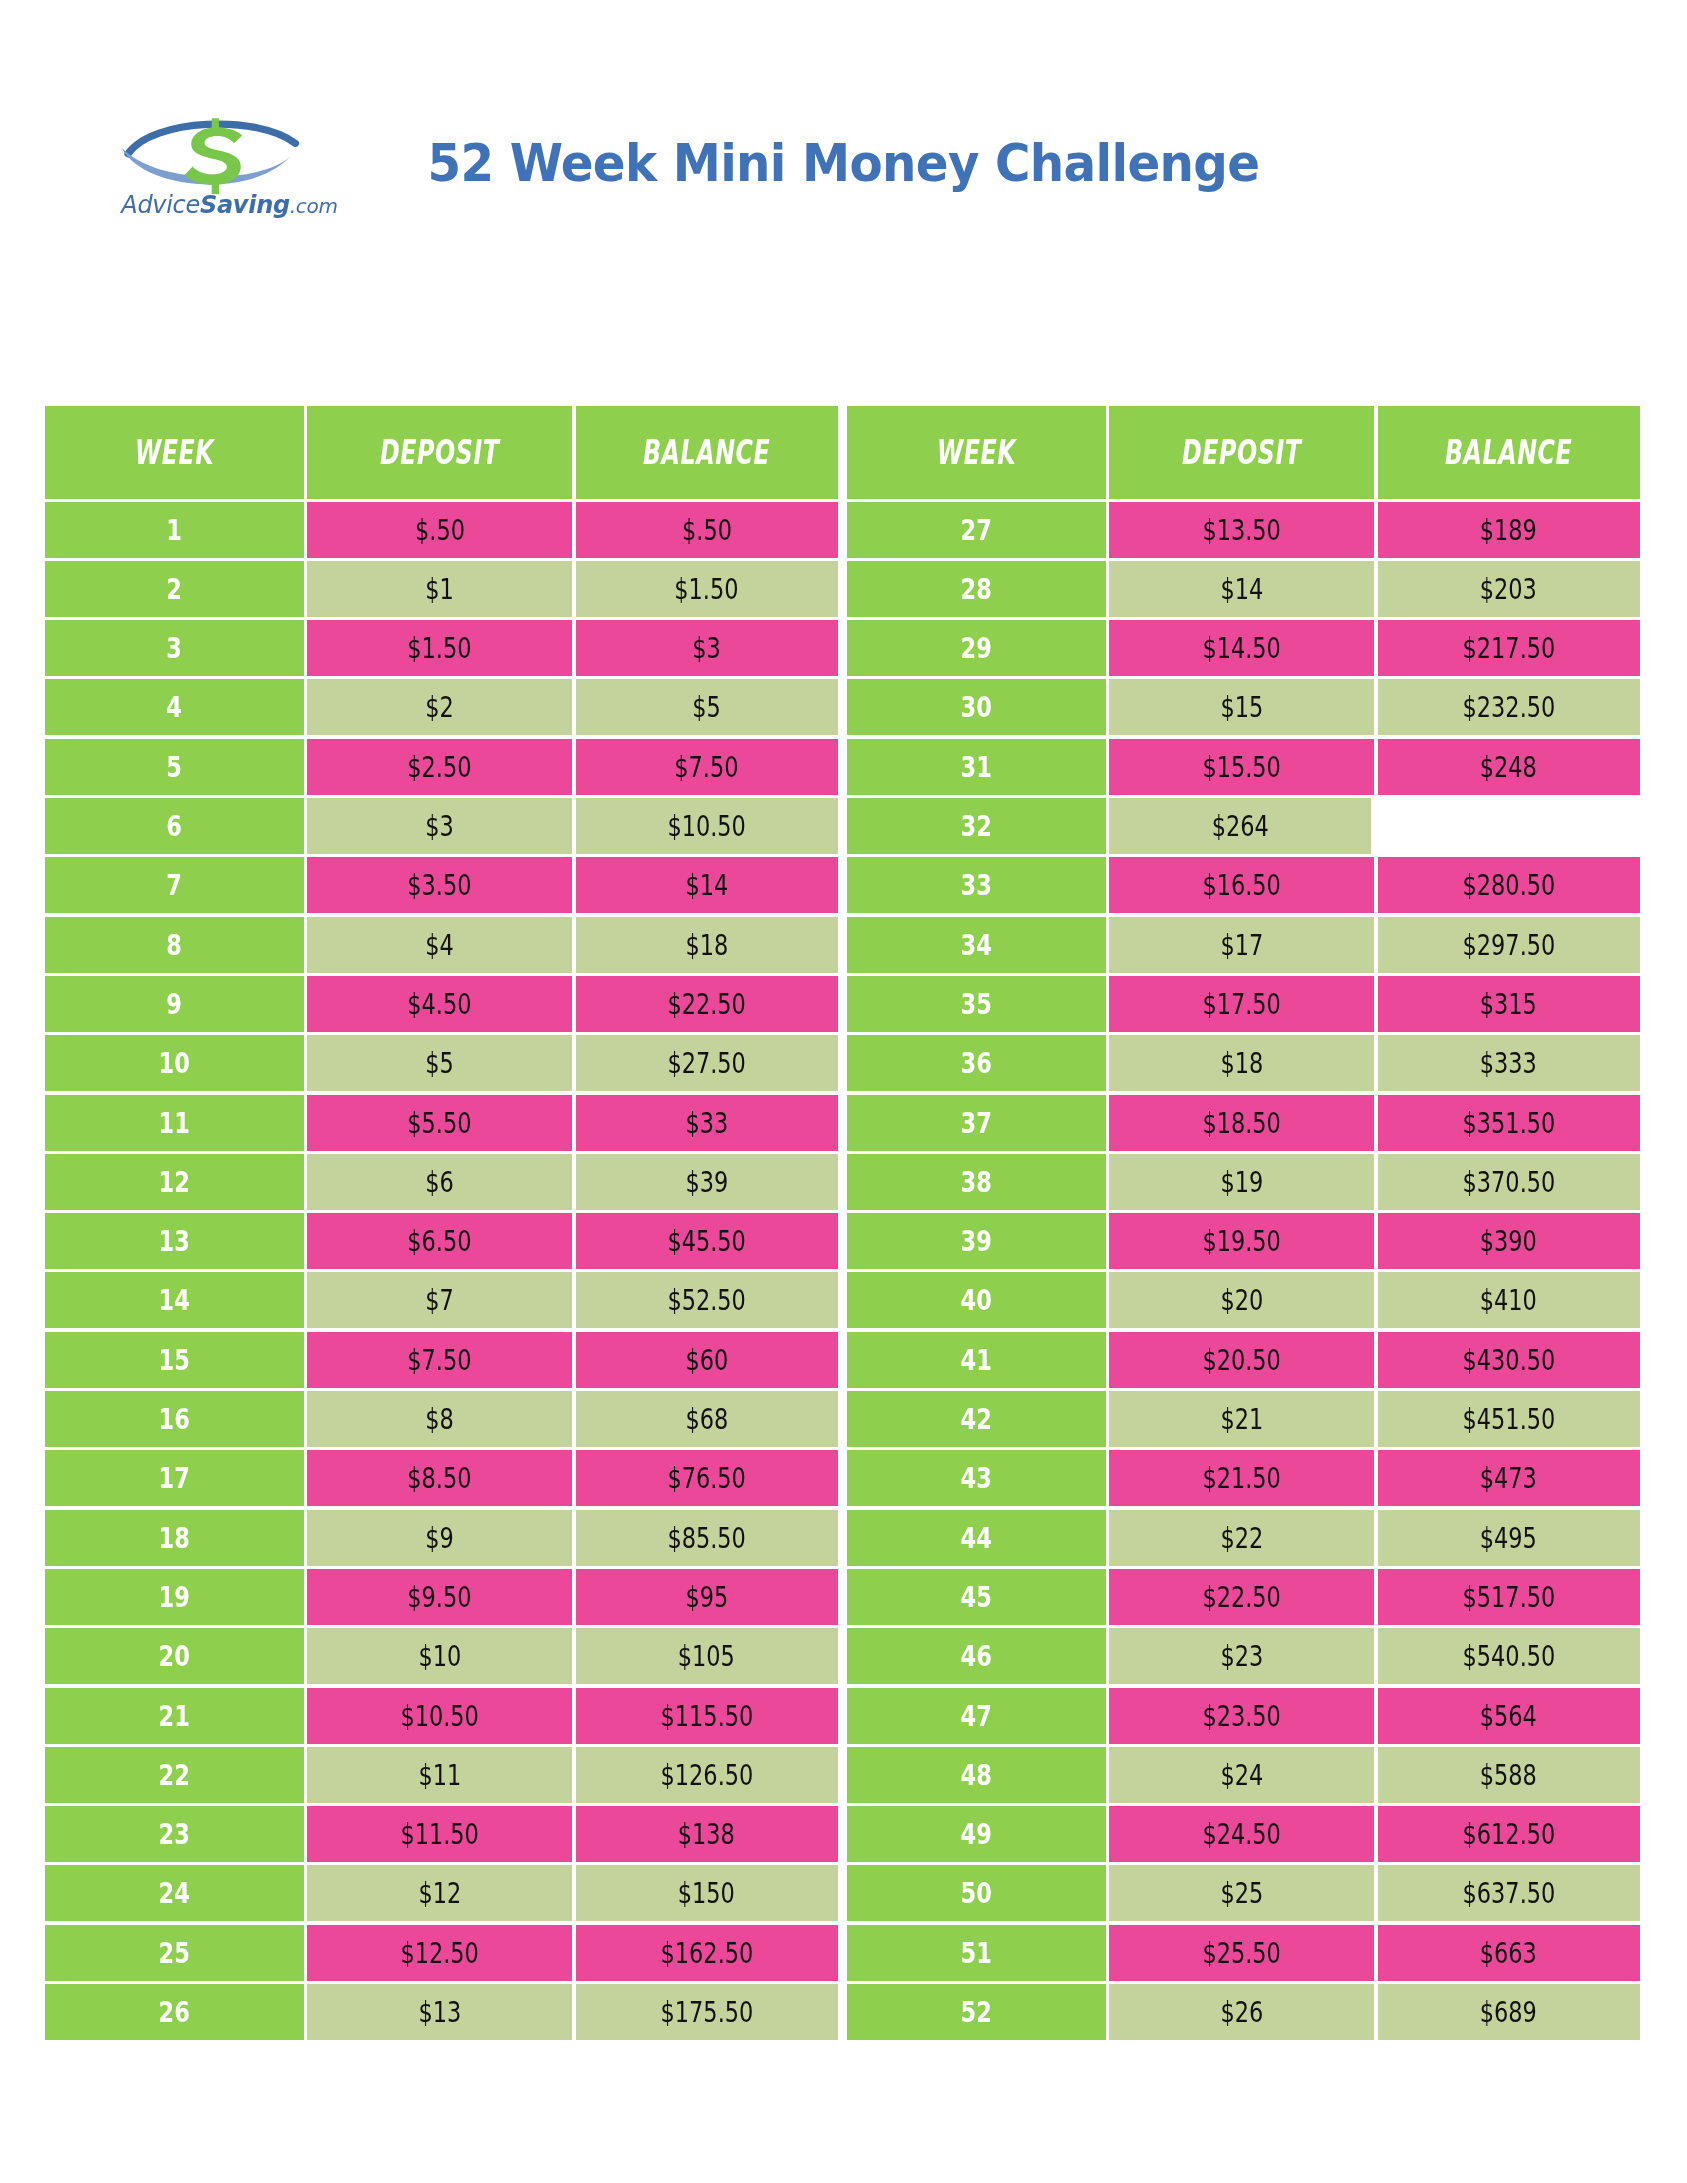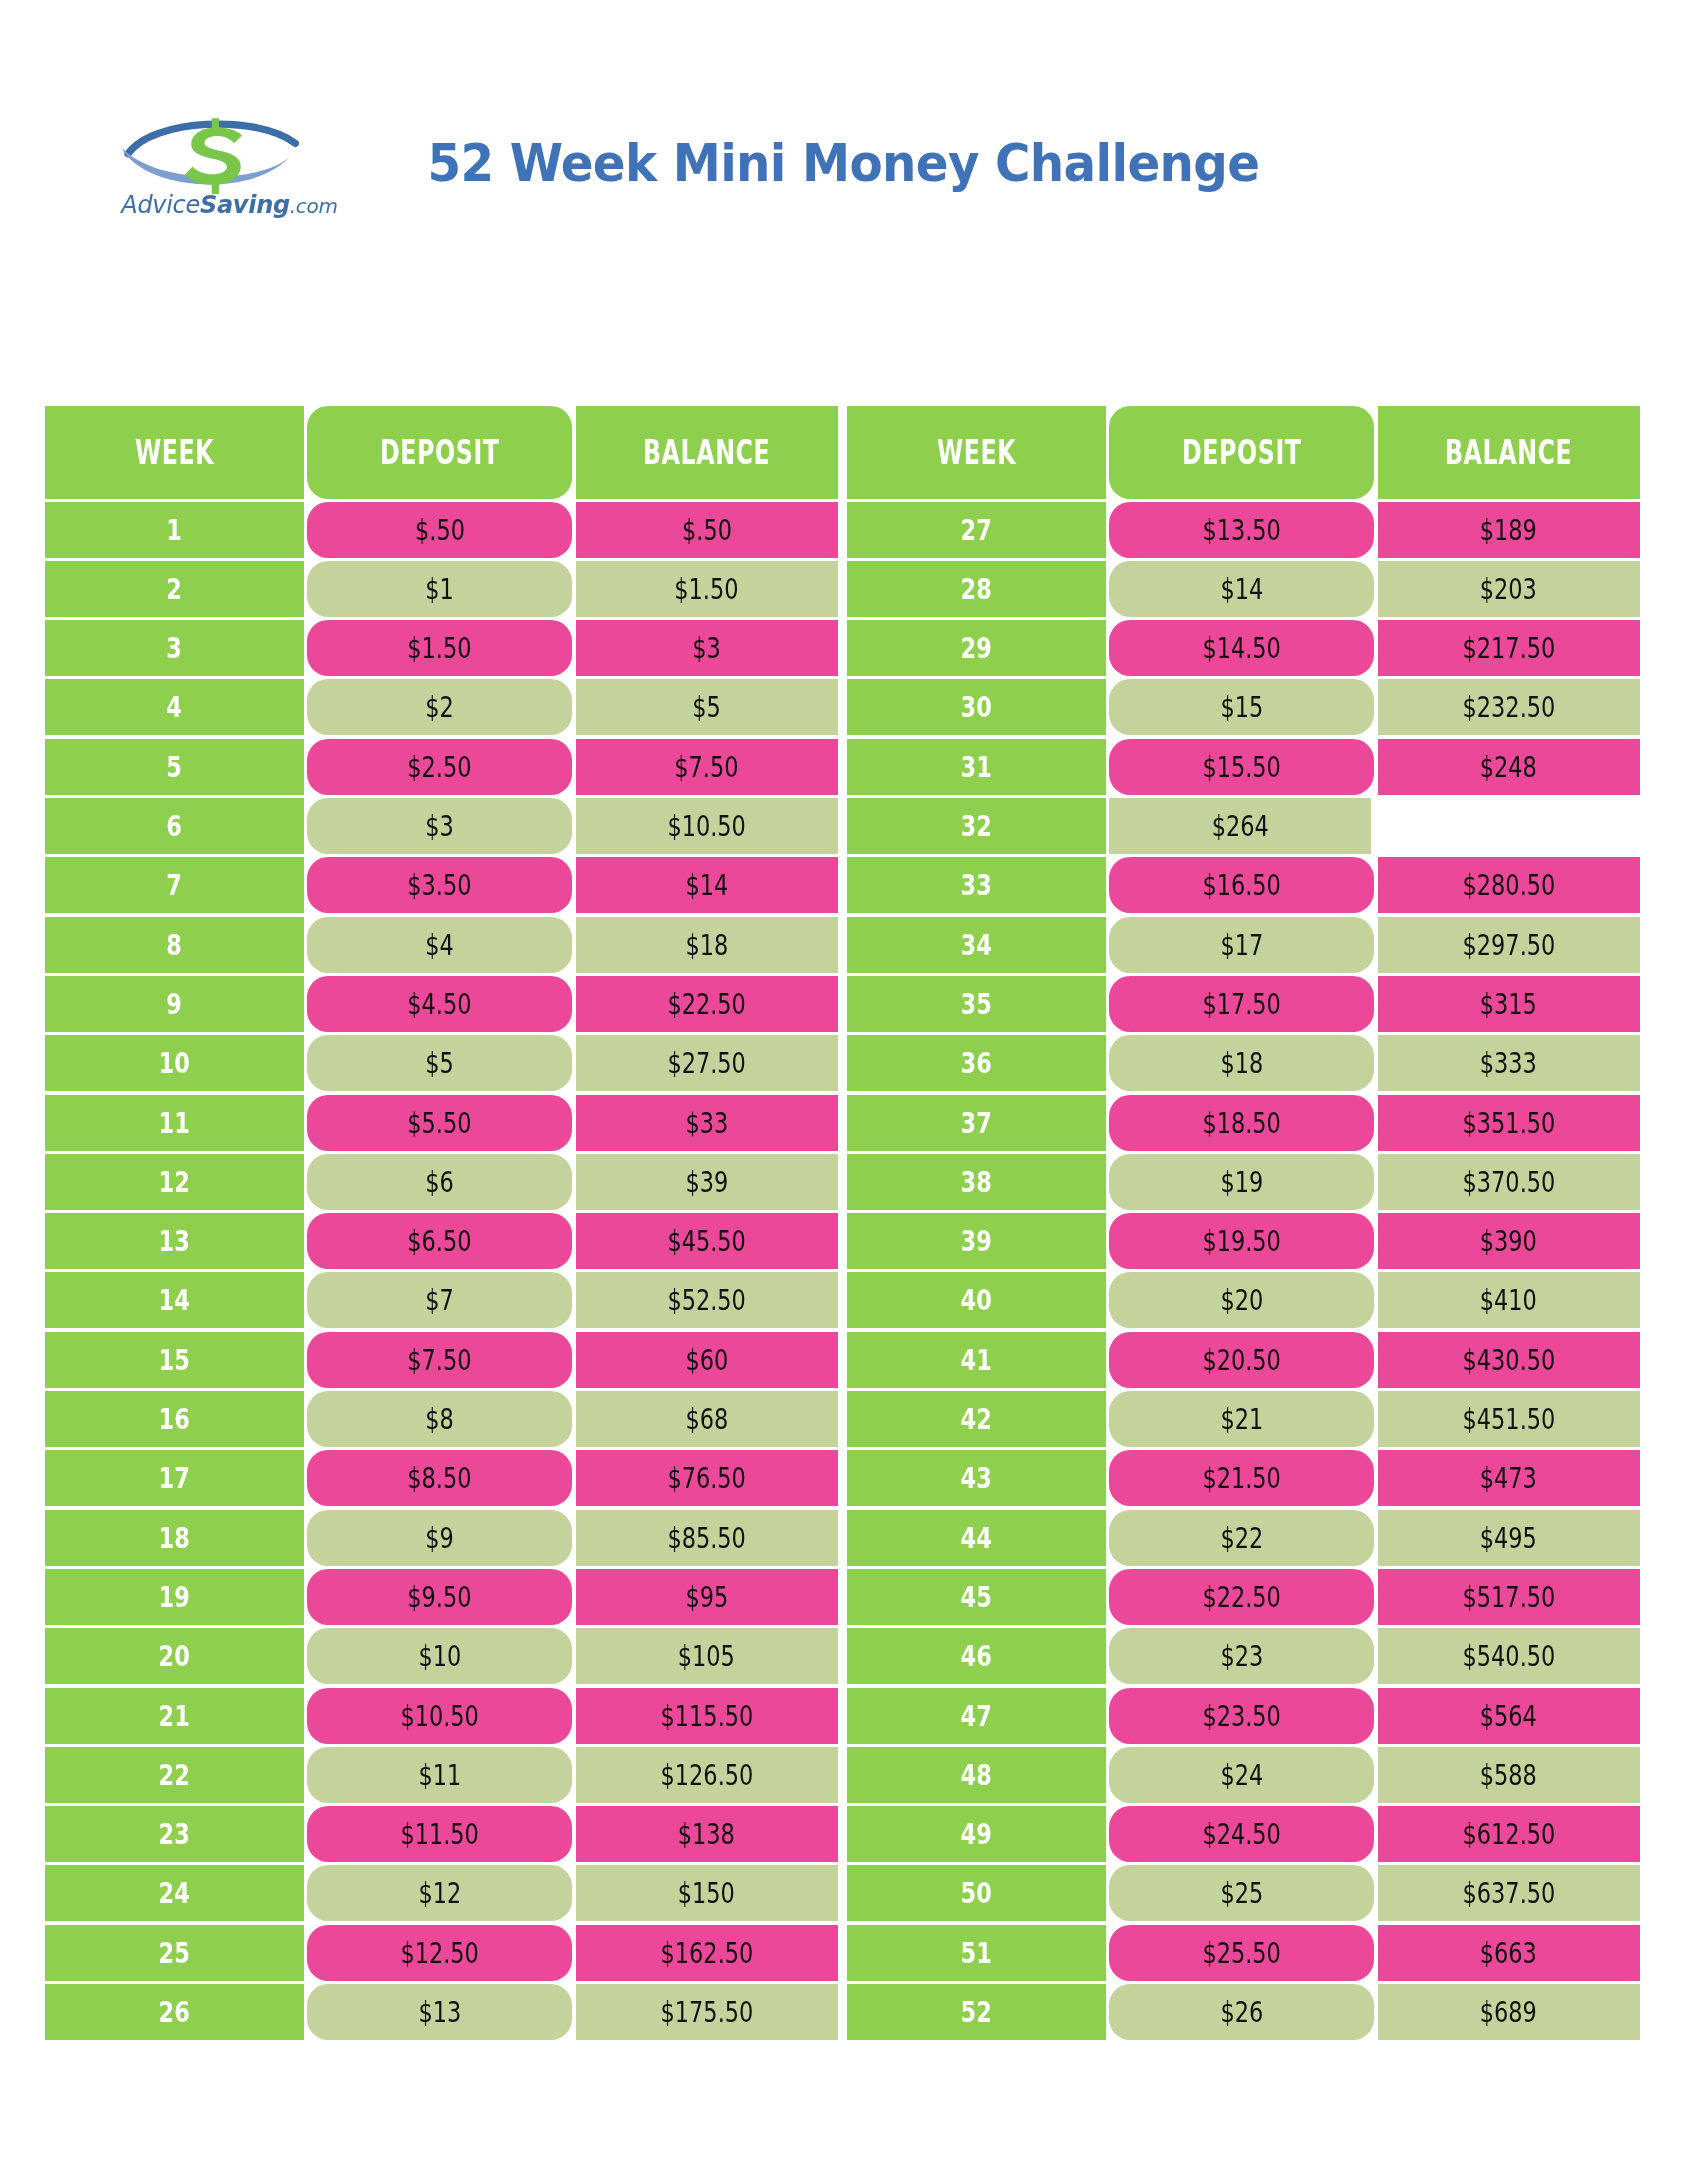--- a/index.html
+++ b/index.html
@@ -90,38 +90,38 @@
   .half.left  { width: 798px; }
   .half.right { width: 798px; }
 
   .row {
     display: flex;
     gap: 3.3px;
     margin-bottom: 3.3px;
     height: 56px;
   }
 
-  .row.head { height: 93px; margin-bottom: 2.6px; }
+  .row.head { height: 93px; margin-bottom: 2.6px; font-style: italic; }
 
   .cell {
     display: flex;
     align-items: center;
     justify-content: center;
     font-family: "DejaVu Sans Condensed", "DejaVu Sans", sans-serif;
     font-size: 29px;
     color: #111111;
     box-sizing: border-box;
     transform-origin: center center;
   }
 
   .cell span { display: block; transform: scaleX(0.86); }
 
   
   .c-week    { width: 259px; }
-  .c-deposit { width: 265px; border-radius: 21px; }
+  .c-deposit { width: 265px; }
   .c-balance { width: 262px; }
 
   
   .row.head .cell {
     background: #8ed04e;
     color: #ffffff;
     font-weight: bold;
     font-size: 33px;
     letter-spacing: 0.7px;
   }

